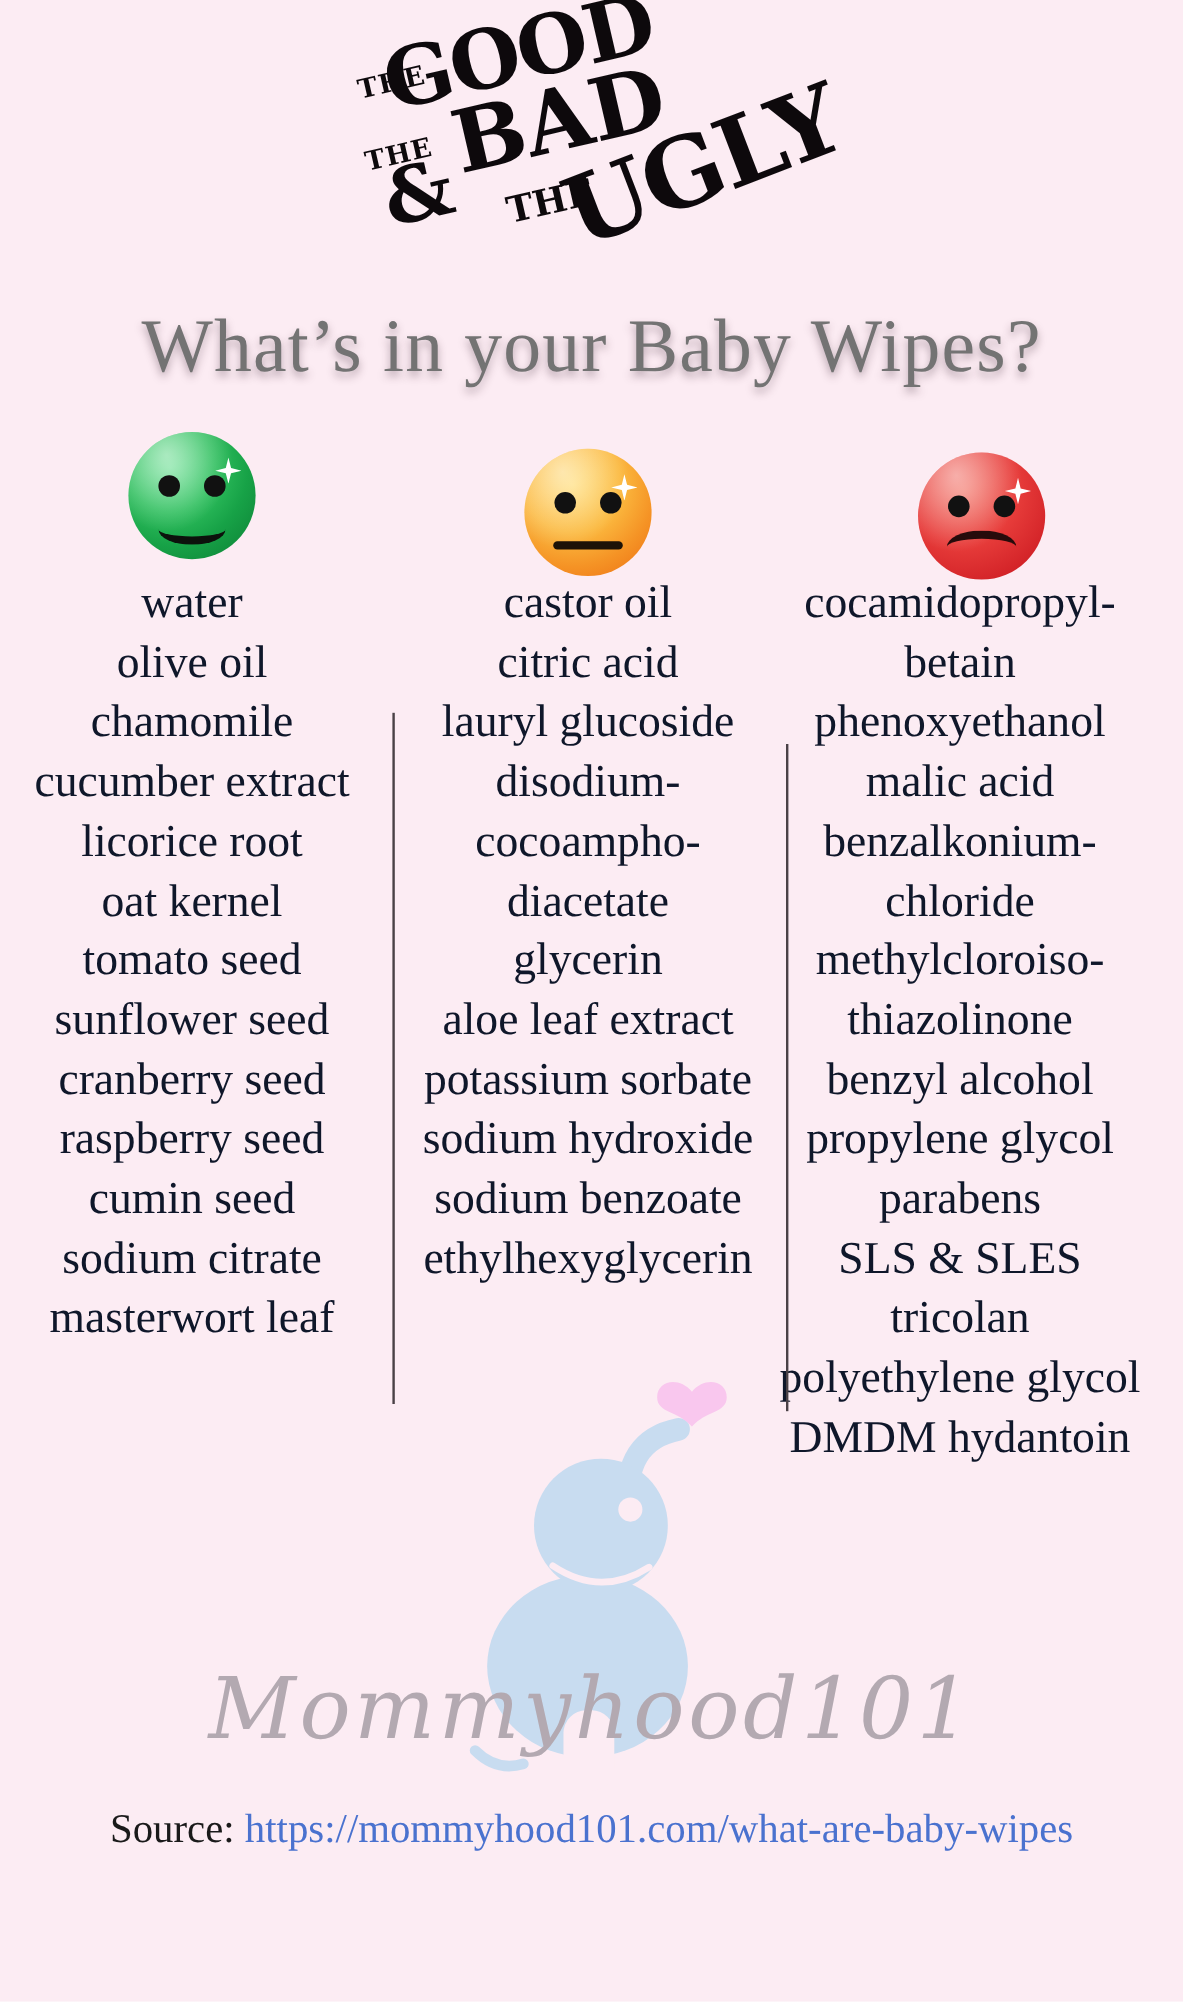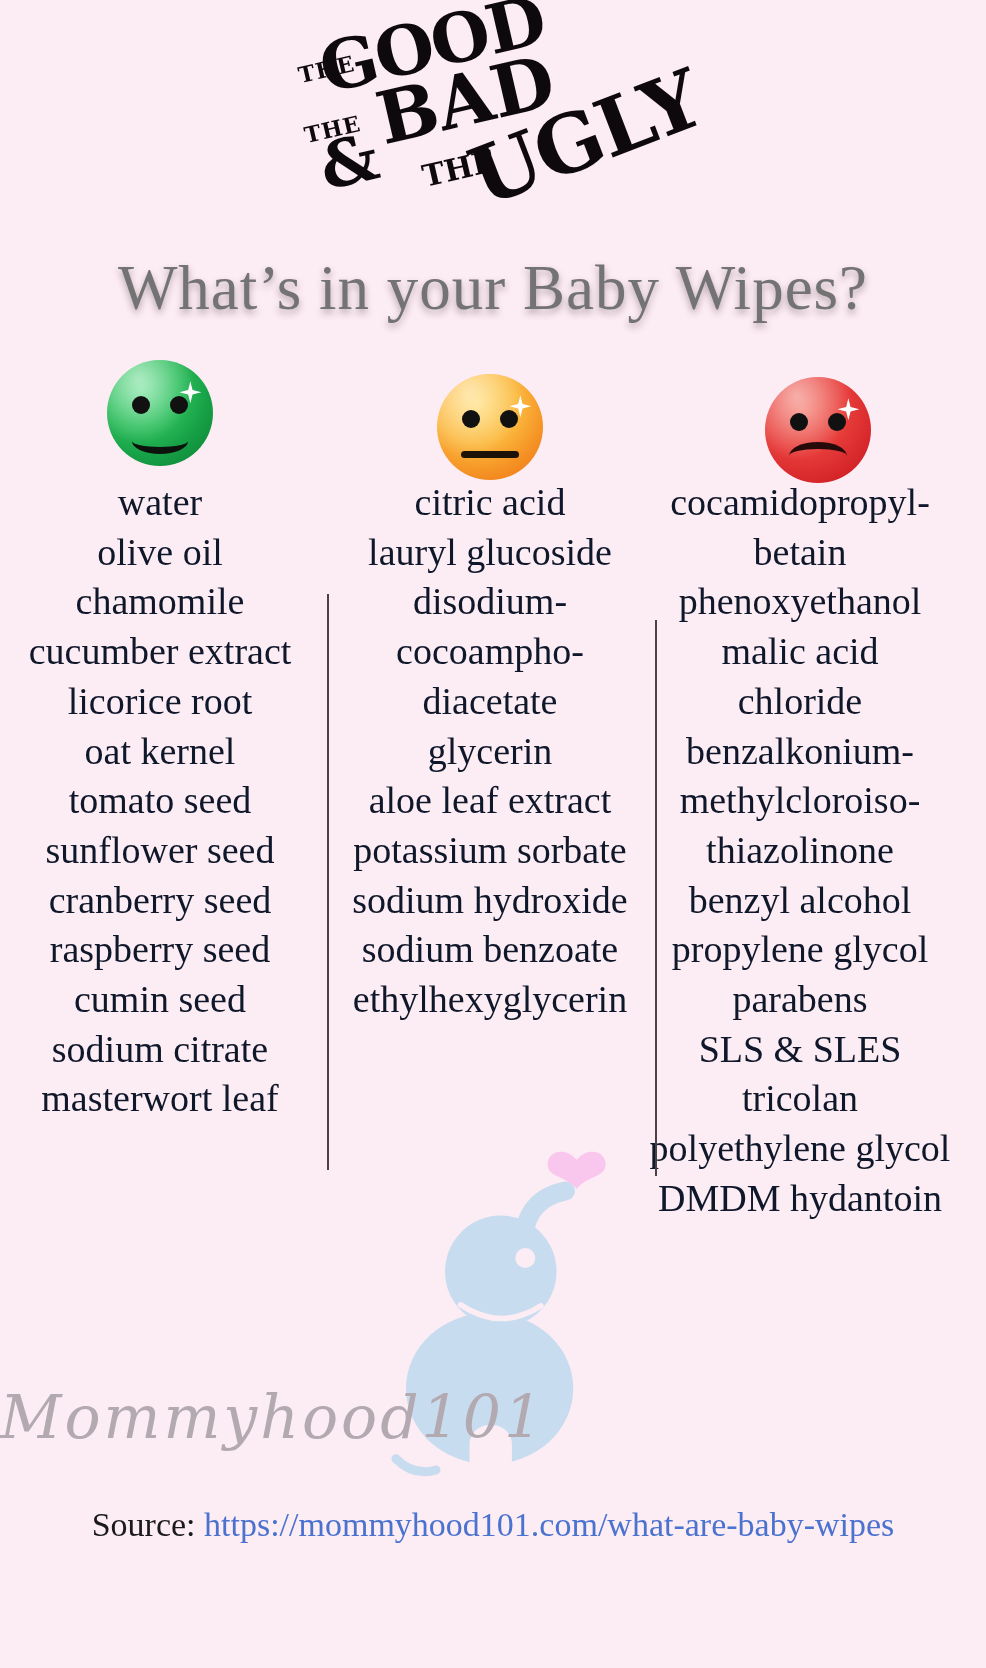--- a/index.html
+++ b/index.html
@@ -48,22 +48,22 @@
   
   .col{position:absolute;top:478px;width:320px;text-align:center;font-size:38px;
        line-height:49.7px;color:#0f172a;white-space:nowrap;}
   .col-good{left:0;} .col-bad{left:330px;} .col-ugly{left:640px;}
   .divider{position:absolute;width:2px;background:#4a4146;}
   .divider-1{left:327px;top:594px;height:576px;}
   .divider-2{left:655px;top:620px;height:556px;}
 
   
   .elephant{position:absolute;left:358px;top:1126px;}
-  .brand{position:absolute;left:0;top:1382px;width:100%;text-align:left;
-         font-family:"DejaVu Serif",serif;font-style:italic;font-size:60px;
+  .brand{position:absolute;left:0;top:1382px;width:100%;text-align:center;
+         font-family:"DejaVu Serif",serif;font-style:italic;font-size:71px;
          letter-spacing:3px;color:#b3a9b1;}
   .source{position:absolute;left:0;top:1506px;width:100%;text-align:center;
           font-size:34px;color:#1a1a1a;}
   .source a{color:#4a72cf;text-decoration:none;}
 </style>
 </head>
 <body>
 
 <div class="page">
 
@@ -107,39 +107,40 @@
       <div>oat kernel</div>
       <div>tomato seed</div>
       <div>sunflower seed</div>
       <div>cranberry seed</div>
       <div>raspberry seed</div>
       <div>cumin seed</div>
       <div>sodium citrate</div>
       <div>masterwort leaf</div>
     </div>
   <div class="col col-bad">
+      <div>castor oil</div>
       <div>citric acid</div>
       <div>lauryl glucoside</div>
       <div>disodium-</div>
       <div>cocoampho-</div>
       <div>diacetate</div>
       <div>glycerin</div>
       <div>aloe leaf extract</div>
       <div>potassium sorbate</div>
       <div>sodium hydroxide</div>
       <div>sodium benzoate</div>
       <div>ethylhexyglycerin</div>
     </div>
   <div class="col col-ugly">
       <div>cocamidopropyl-</div>
       <div>betain</div>
       <div>phenoxyethanol</div>
       <div>malic acid</div>
+      <div>benzalkonium-</div>
       <div>chloride</div>
-      <div>benzalkonium-</div>
       <div>methylcloroiso-</div>
       <div>thiazolinone</div>
       <div>benzyl alcohol</div>
       <div>propylene glycol</div>
       <div>parabens</div>
       <div>SLS &amp; SLES</div>
       <div>tricolan</div>
       <div>polyethylene glycol</div>
       <div>DMDM hydantoin</div>
     </div>

